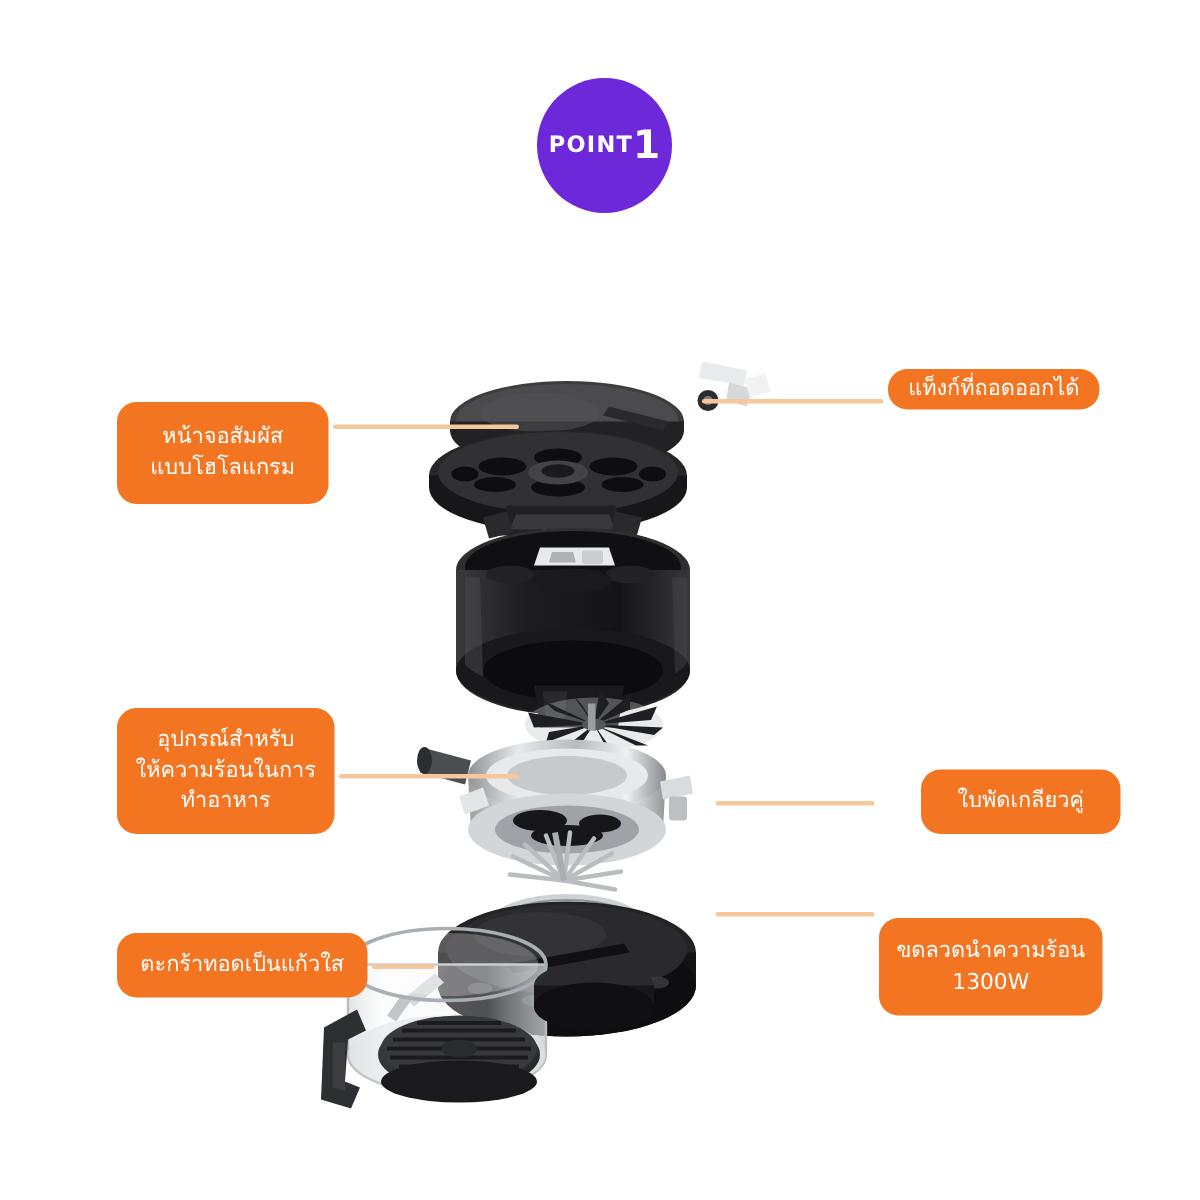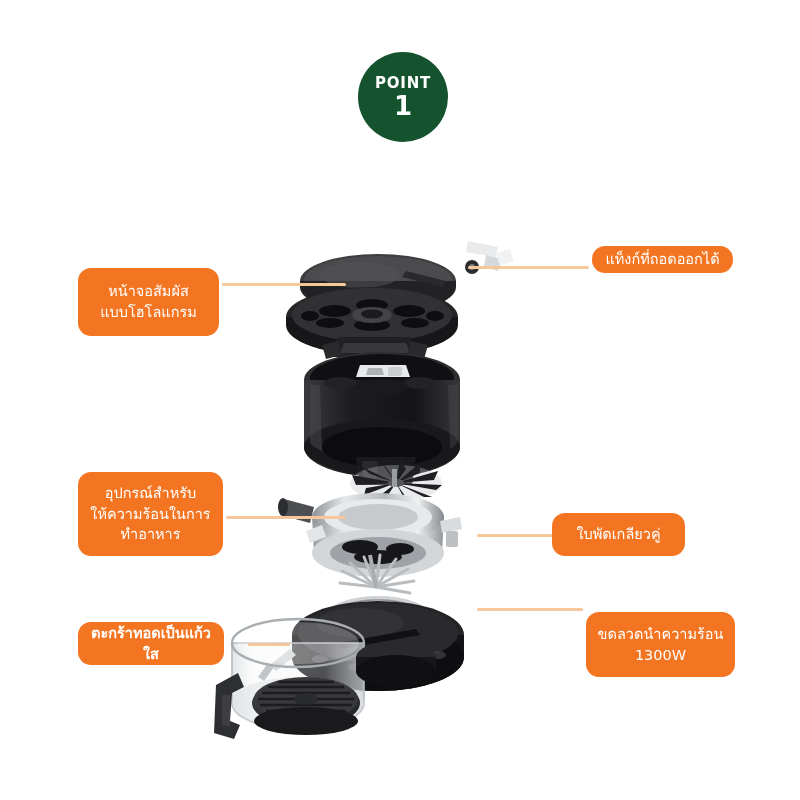--- a/index.html
+++ b/index.html
@@ -8,22 +8,22 @@
     background:#ffffff;
     font-family:"DejaVu Sans","Liberation Sans",sans-serif;
     overflow:hidden;
     position:relative;
   }
   #stage{position:absolute;left:0;top:0;width:800px;height:800px;}
 
   
   .point-badge{
     position:absolute;left:358px;top:52px;width:90px;height:90px;
-    border-radius:50%;background:#14532d;
-    display:flex;flex-direction:column;align-items:center;justify-content:center;
+    border-radius:50%;background:#6d28d9;
+    display:flex;flex-direction:row;align-items:center;justify-content:center;
     color:#ffffff;
   }
   .point-badge .pb-word{
     font-size:15px;letter-spacing:.8px;font-weight:600;line-height:1;
     margin-bottom:2px;
   }
   .point-badge .pb-num{
     font-size:26px;font-weight:600;line-height:1;
   }
 
@@ -56,27 +56,27 @@
   
   #cal-touchscreen{left:78px; top:268px; width:141px; height:68px;text-align:center;}
   #con-touchscreen{left:222px; top:283px; width:124px;}
 
   #cal-tank{left:592px; top:246px; width:141px; height:27px;}
   #con-tank{left:468px; top:266px; width:121px;}
 
   #cal-heater{left:78px; top:472px; width:145px; height:84px;}
   #con-heater{left:226px; top:516px; width:120px;}
 
-  #cal-fan{left:552px; top:513px; width:133px; height:43px;}
+  #cal-fan{left:614px; top:513px; width:133px; height:43px;}
   #con-fan{left:477px; top:534px; width:106px;}
 
   #cal-coil{left:586px; top:588px; width:149px; height:65px;margin-top:24px;}
   #con-coil{left:477px; top:608px; width:106px;}
 
-  #cal-basket{left:78px; top:622px; width:146px; height:43px;font-weight:bold;}
+  #cal-basket{left:78px; top:622px; width:167px; height:43px;}
   #con-basket{left:248px; top:643px; width:42px;}
 
   
   #product{position:absolute;left:210px;top:225px;width:380px;height:540px;}
 </style>
 </head>
 <body>
 
 <div id="stage">
 

